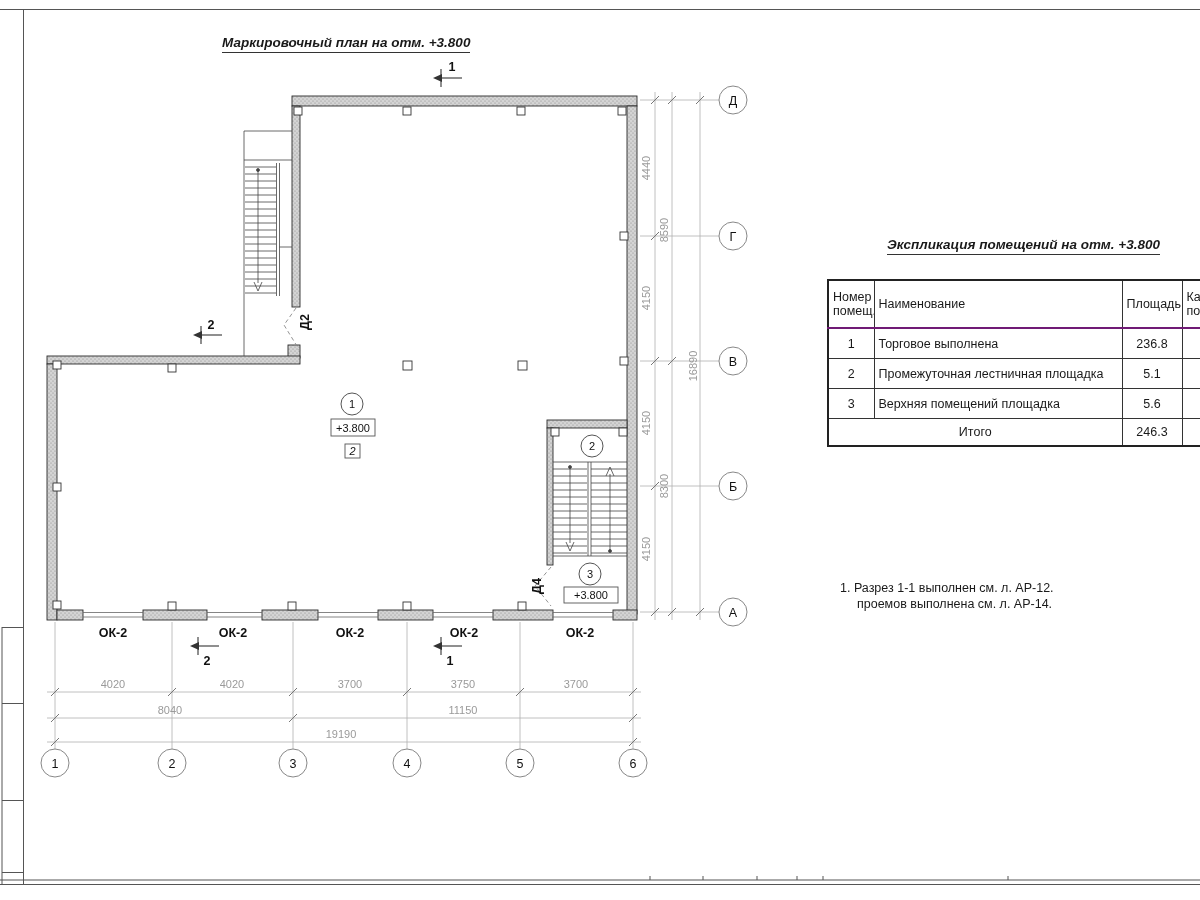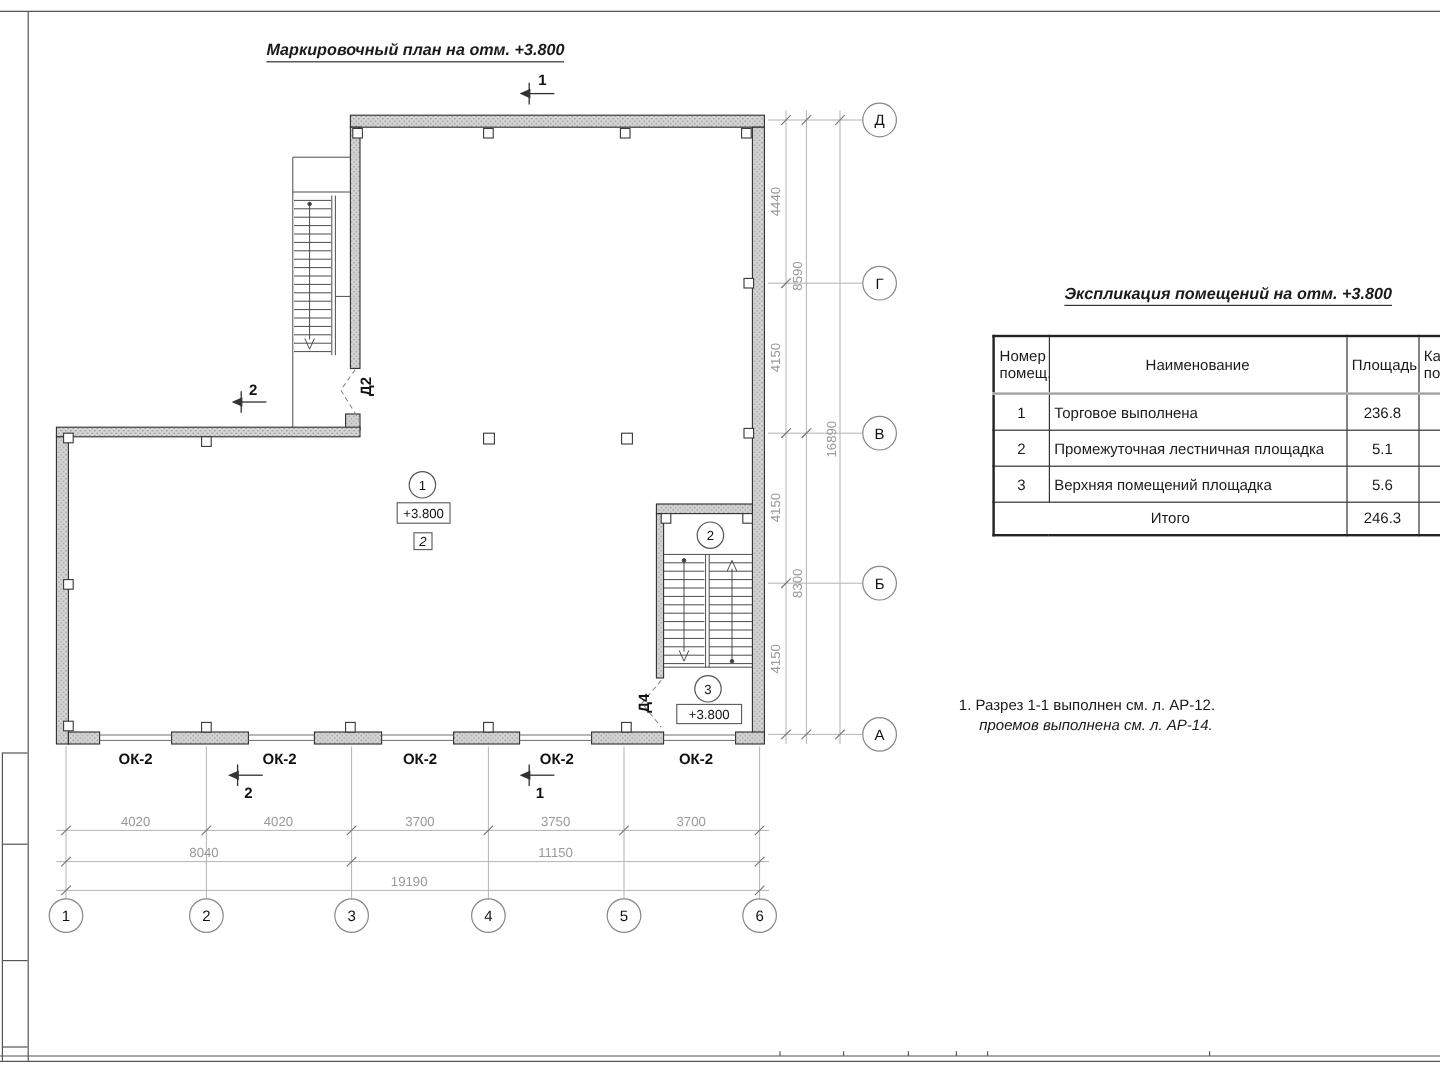--- a/index.html
+++ b/index.html
@@ -5,29 +5,29 @@
   html,body{margin:0;padding:0;background:#ffffff;}
   body{width:1200px;height:900px;position:relative;font-family:"Liberation Sans",sans-serif;color:#1a1a1a;}
   .abs{position:absolute;}
   .drawing-title{font-style:italic;font-weight:600;font-size:13.5px;border-bottom:1px solid #333;padding-bottom:2px;white-space:nowrap;}
   .table-wrap{left:827px;top:237px;width:393px;}
   .table-title{display:block;text-align:center;font-style:italic;font-weight:600;font-size:13.5px;margin:0 auto;white-space:nowrap;}
   .table-title span{border-bottom:1px solid #333;padding-bottom:2px;}
   table.expl{border-collapse:collapse;margin-top:27px;width:383px;table-layout:fixed;}
   table.expl td,table.expl th{border:1px solid #333;font-size:12.5px;font-weight:normal;padding:1px 4px;overflow:hidden;}
   table.expl{border:2px solid #222;}
-  table.expl tr.hdr td{border-bottom:2px solid #a3a3a3;text-align:center;height:44px;}
+  table.expl tr.hdr td{border-bottom:2px solid #701a75;text-align:center;height:44px;}
   table.expl tr.datarow td{height:27px;}
   table.expl tr.totalrow td{height:24px;}
   .c-num{width:44px;text-align:center;}
   .c-name{width:246px;}
   .c-area{width:58px;text-align:center;margin-left:37px;}
   .c-cat{width:27px;text-align:center;font-size:12px;}
-  .notes{left:799px;top:581px;font-size:12.5px;line-height:15.5px;white-space:nowrap;}
-  .notes .indent{padding-left:17px;font-style:italic;}
+  .notes{left:840px;top:581px;font-size:12.5px;line-height:15.5px;white-space:nowrap;}
+  .notes .indent{padding-left:17px;}
   svg text{font-family:"Liberation Sans",sans-serif;}
   .dim{font-size:11px;fill:#9a9a9a;}
   .axis-txt{font-size:12.5px;fill:#111;}
   .lbl{font-size:12.5px;fill:#111;font-weight:600;}
   .mark{font-size:12.5px;fill:#111;font-weight:600;}
   .roomnum{font-size:11px;fill:#111;}
   .elev{font-size:11px;fill:#111;}
 </style>
 </head>
 <body>
@@ -282,21 +282,21 @@
         <col style="width:248px">
         <col style="width:60px">
         <col style="width:29px">
       </colgroup>
     <tbody>
         <tr class="hdr">
       <td class="c-num">
         <div>Номер</div>
         <div>помещ.</div>
       </td>
-      <td class="c-name" style="text-align:center">Наименование</td>
+      <td class="c-name" style="text-align:left">Наименование</td>
       <td class="c-area">Площадь</td>
       <td class="c-cat">
         <div>Кат.</div>
         <div>пом.</div>
       </td>
     </tr>
     <tr class="datarow">
       <td class="c-num">1</td>
       <td class="c-name">Торговое выполнена</td>
       <td class="c-area">236.8</td>

